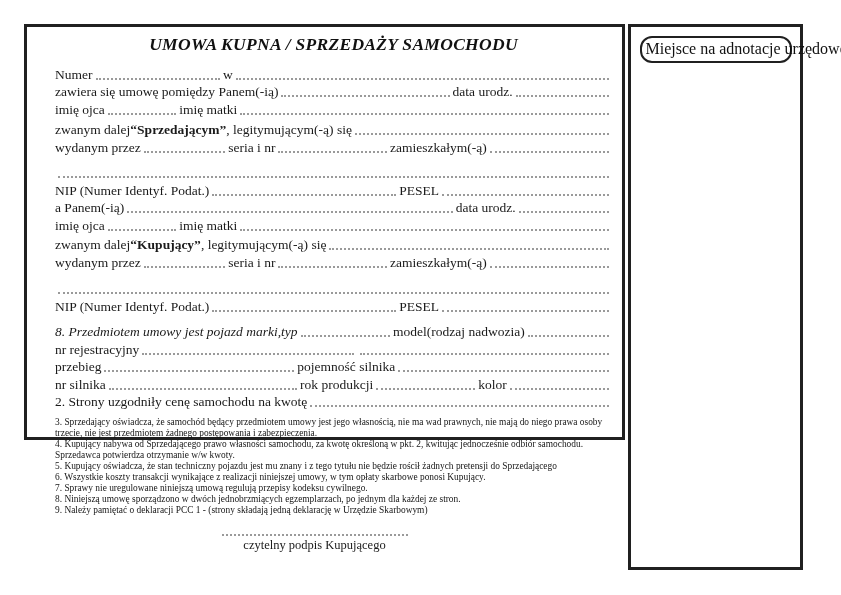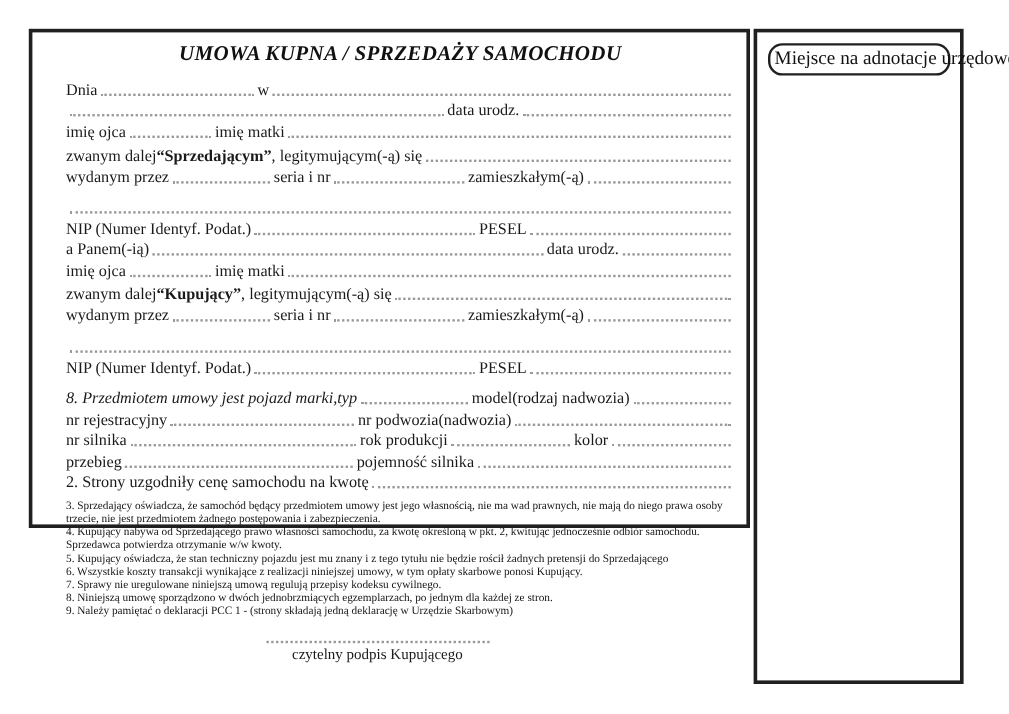--- a/index.html
+++ b/index.html
@@ -96,26 +96,27 @@
   }
 </style>
 </head>
 <body>
 
 <div class="main-box">
   <div class="doc-title">UMOWA KUPNA / SPRZEDAŻY SAMOCHODU</div>
 
   <div id="form-lines">
       <div class="frow">
-        <span class="lbl">Dnia</span>
+        <span class="lbl">Numer</span>
         <span class="dots" style="flex-grow: 1;"></span>
         <span class="lbl">w</span>
         <span class="dots" style="flex-grow: 3;"></span>
       </div>
       <div class="frow">
+        <span class="lbl">zawiera się umowę pomiędzy Panem(-ią)</span>
         <span class="dots" style="flex-grow: 1.8;"></span>
         <span class="lbl">data urodz.</span>
         <span class="dots" style="flex-grow: 1;"></span>
       </div>
       <div class="frow">
         <span class="lbl">imię ojca</span>
         <span class="dots" style="flex-grow: 1;"></span>
         <span class="lbl">imię matki</span>
         <span class="dots" style="flex-grow: 5.4;"></span>
       </div>
@@ -179,35 +180,34 @@
       </div>
       <div class="frow" style="margin-top: 8px;">
         <span class="lbl i">8. Przedmiotem umowy jest pojazd marki,typ</span>
         <span class="dots" style="flex-grow: 1.1;"></span>
         <span class="lbl">model(rodzaj nadwozia)</span>
         <span class="dots" style="flex-grow: 1;"></span>
       </div>
       <div class="frow">
         <span class="lbl">nr rejestracyjny</span>
         <span class="dots" style="flex-grow: 0.85;"></span>
-        <span class="lbl">nr podwozia(nadwozia)</span>
+        <span class="dots" style="flex-grow: 1;"></span>
+      </div>
+      <div class="frow">
+        <span class="lbl">przebieg</span>
+        <span class="dots" style="flex-grow: 0.9;"></span>
+        <span class="lbl">pojemność silnika</span>
         <span class="dots" style="flex-grow: 1;"></span>
       </div>
       <div class="frow">
         <span class="lbl">nr silnika</span>
         <span class="dots" style="flex-grow: 1.9;"></span>
         <span class="lbl">rok produkcji</span>
         <span class="dots" style="flex-grow: 1;"></span>
         <span class="lbl">kolor</span>
-        <span class="dots" style="flex-grow: 1;"></span>
-      </div>
-      <div class="frow">
-        <span class="lbl">przebieg</span>
-        <span class="dots" style="flex-grow: 0.9;"></span>
-        <span class="lbl">pojemność silnika</span>
         <span class="dots" style="flex-grow: 1;"></span>
       </div>
       <div class="frow">
         <span class="lbl">2. Strony uzgodniły cenę samochodu na kwotę</span>
         <span class="dots" style="flex-grow: 1;"></span>
       </div>
     </div>
 
   <div id="clauses" class="clauses">
       <p>3. Sprzedający oświadcza, że samochód będący przedmiotem umowy jest jego własnością, nie ma wad prawnych, nie mają do niego prawa osoby trzecie, nie jest przedmiotem żadnego postępowania i zabezpieczenia.</p>

